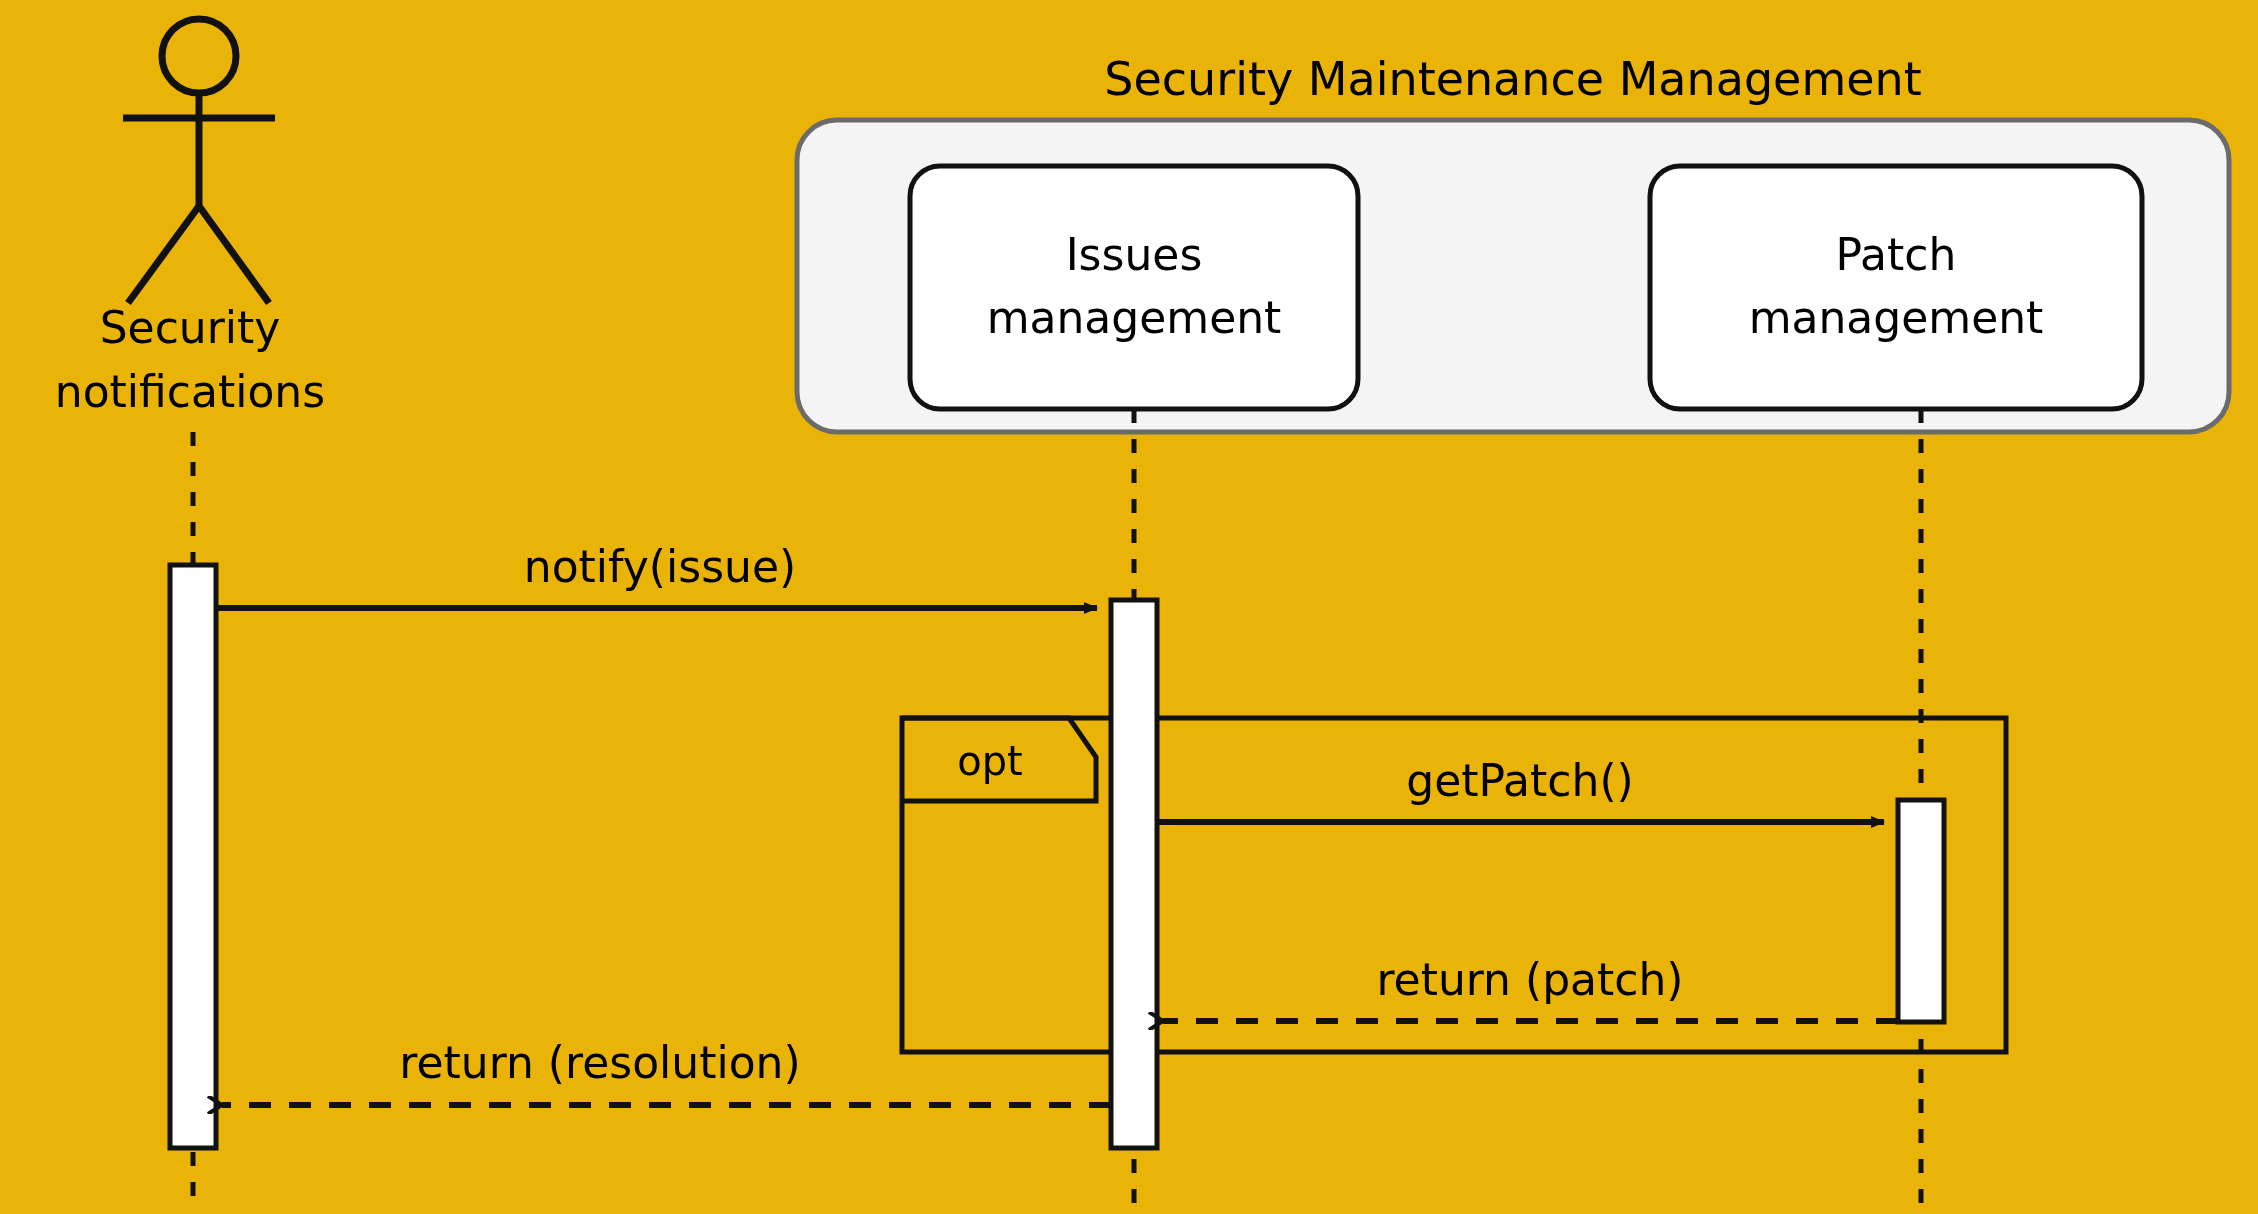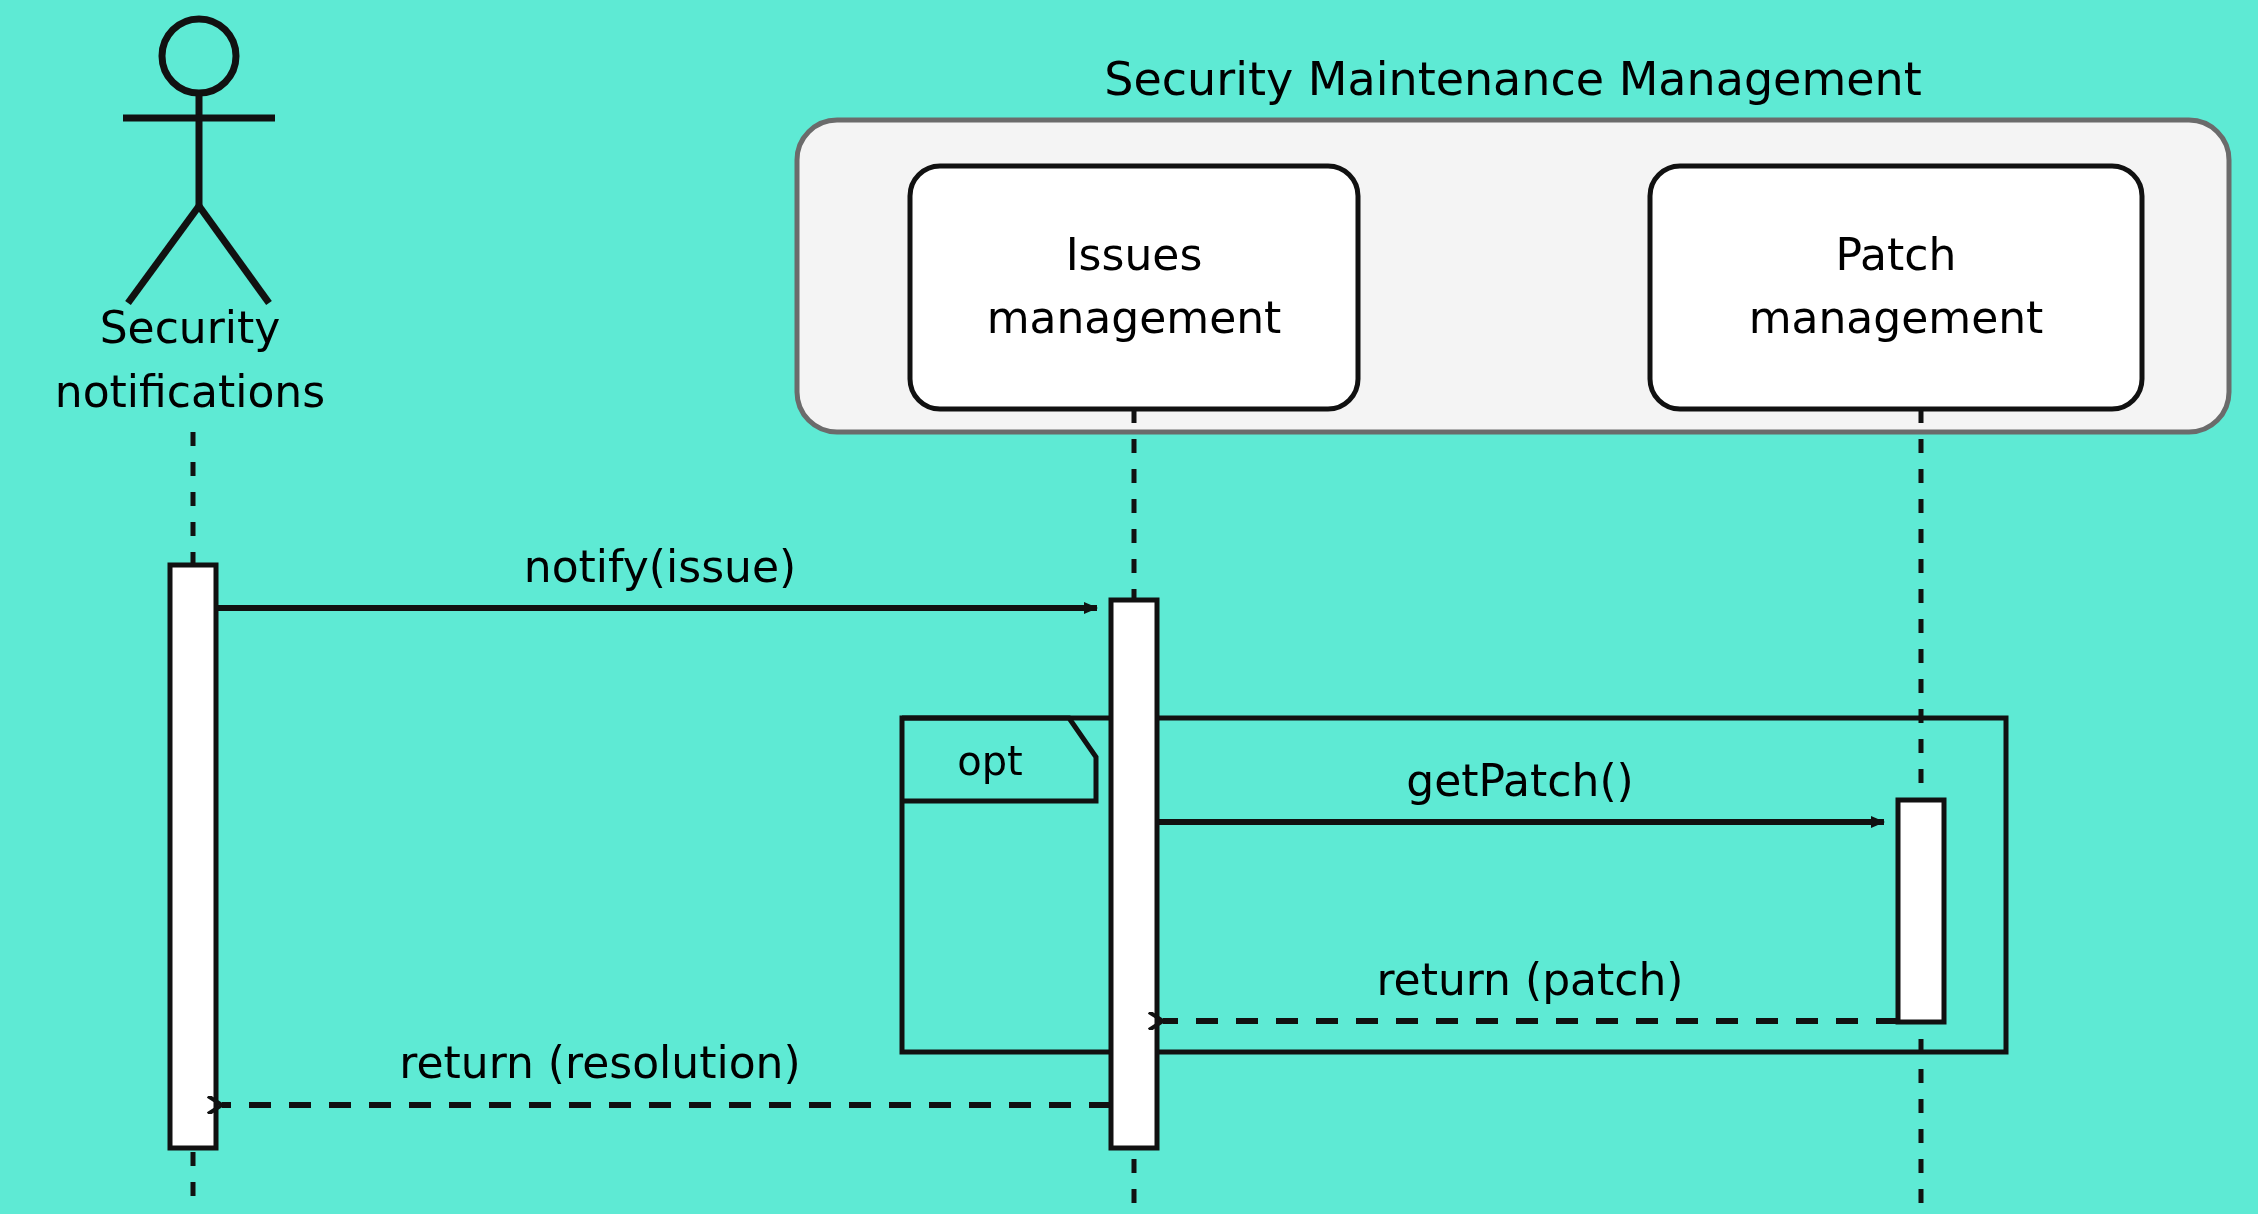--- a/index.html
+++ b/index.html
@@ -7,21 +7,21 @@
     padding: 0;
     background: #ffffff;
   }
   body {
     font-family: "DejaVu Sans", "Liberation Sans", sans-serif;
   }
   #canvas {
     position: relative;
     width: 2258px;
     height: 1214px;
-    background: #5eead4;
+    background: #eab308;
     overflow: hidden;
   }
   #diagram-svg {
     position: absolute;
     top: 0;
     left: 0;
     width: 2258px;
     height: 1214px;
   }
   .sys-title {

